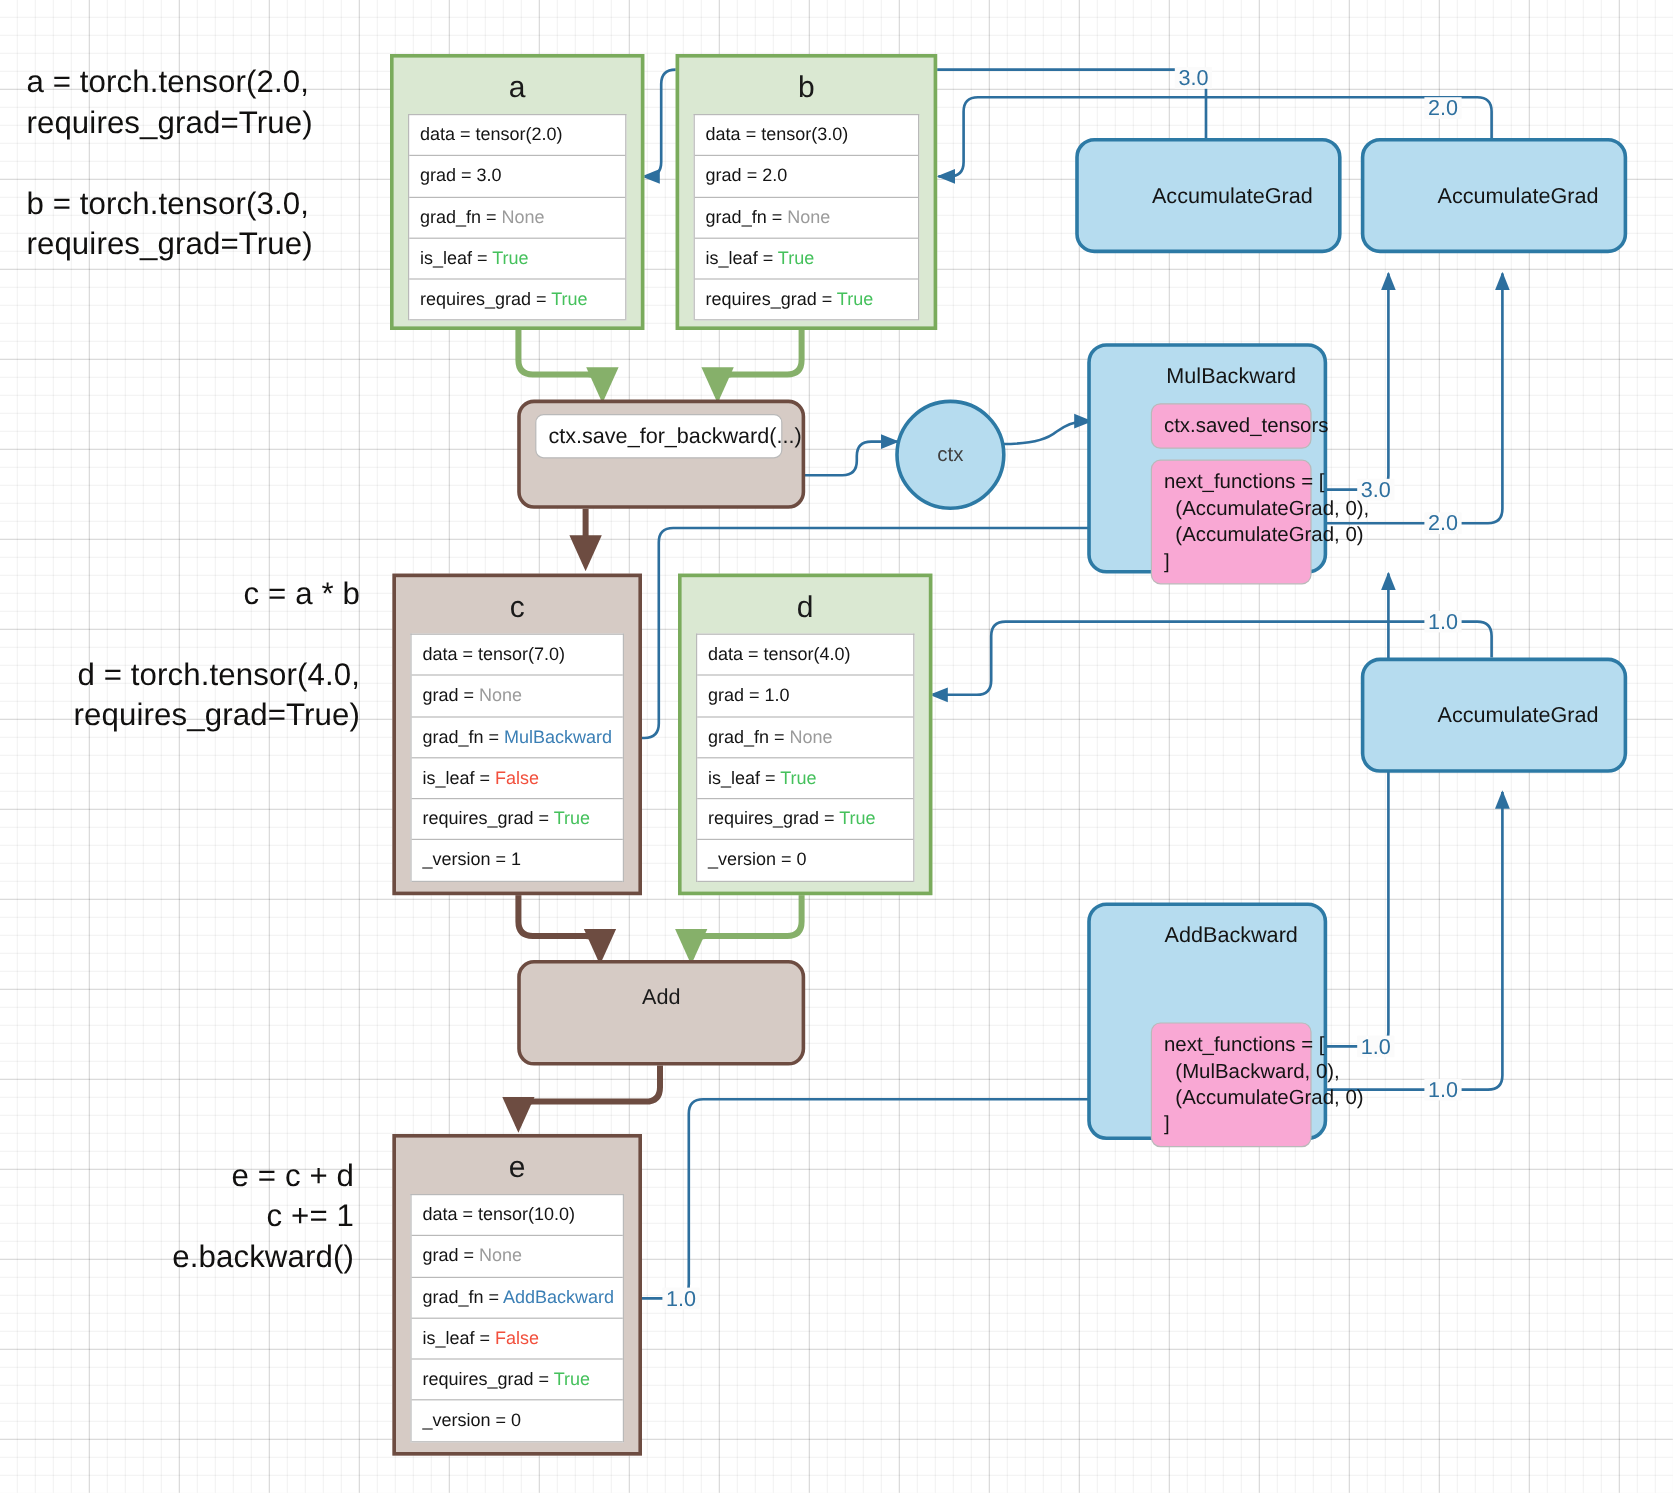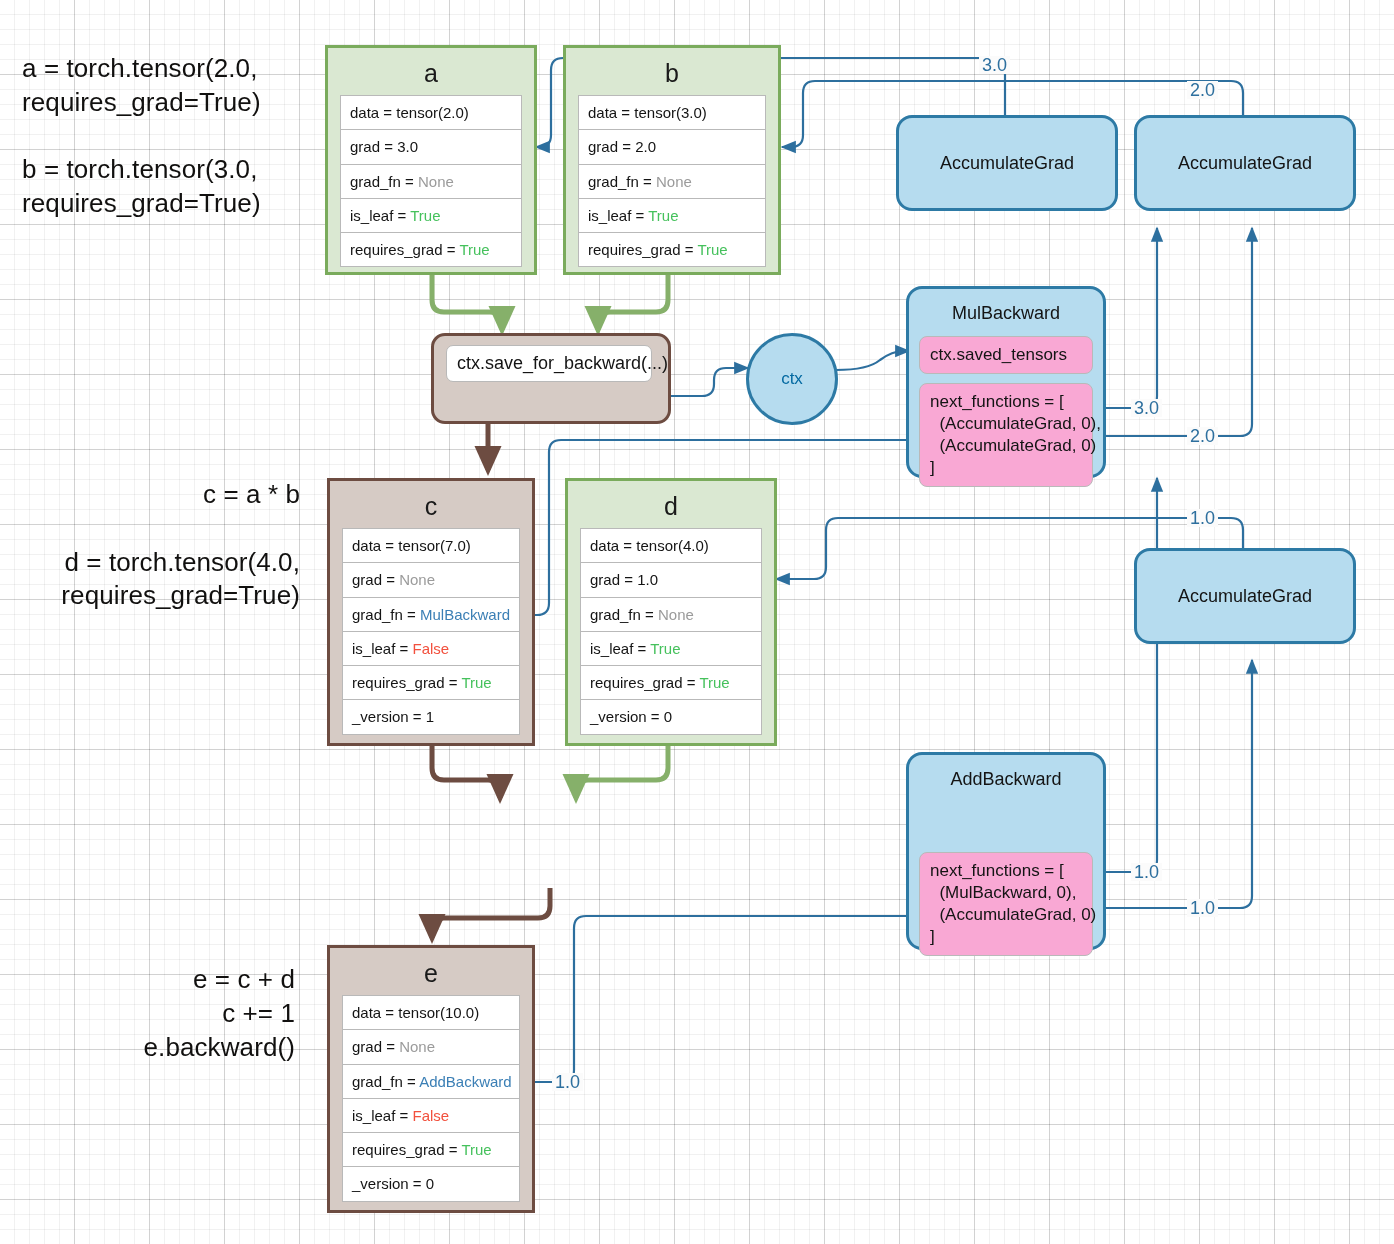--- a/index.html
+++ b/index.html
@@ -54,34 +54,34 @@
   }
   .op .op-title{text-align:center;font-size:18px;color:#1a1a1a;padding-top:12px;}
   .op .op-pill{
     margin:9px 16px 0 12px;background:#fff;border:1px solid #b9b9b9;border-radius:7px;
     font-size:18px;color:#141414;padding:7px 10px;text-align:center;white-space:nowrap;
   }
 
   
   .grad{
     position:absolute;box-sizing:border-box;background:#b6dcef;
-    border:3px solid #2d7aa5;border-radius:16px;
+    border:3px solid #2d7aa5;border-radius:16px;padding-left:40px;
   }
   .grad .g-title{text-align:center;font-size:18px;color:#141414;padding-top:14px;}
   .grad.centered{display:flex;align-items:center;justify-content:center;}
   .grad.centered .g-title{padding-top:0;font-size:18px;}
   .grad .g-pill{
     background:#f9a8d4;border:1px solid #b9b9b9;border-radius:8px;
     font-size:17px;color:#141414;padding:7px 10px;white-space:pre;line-height:1.30;
   }
   .ctx{
     position:absolute;box-sizing:border-box;border-radius:50%;
     background:#b6dcef;border:3px solid #2d7aa5;
     display:flex;align-items:center;justify-content:center;
-    font-size:17px;color:#0369a1;
+    font-size:17px;color:#404040;
   }
 
   
   .wlabel{
     position:absolute;font-size:18px;color:#2d6f9e;background:#fbfbfb;
     padding:0 3px;line-height:1;
   }
 </style>
 </head>
 <body>
@@ -222,20 +222,23 @@
       <div class="row"><span>is_leaf = </span><span class="val-true">True</span></div>
       <div class="row"><span>requires_grad = </span><span class="val-true">True</span></div>
       <div class="row"><span>_version = </span><span>0</span></div>
     </div>
   </div>
 
   <div class="grad centered" style="left:1134px;top:548px;width:222px;height:96px;">
     <div class="g-title">AccumulateGrad</div>
   </div>
 
+  <div class="op" style="left:431px;top:800px;width:240px;height:88px;">
+    <div class="op-title" style="padding-top:18px;">Add</div>
+  </div>
 
   <div class="grad" style="left:906px;top:752px;width:200px;height:198px;">
     <div class="g-title">AddBackward</div>
     <div class="g-pill" style="margin:62px 10px 0 10px;">next_functions = [
   (MulBackward, 0),
   (AccumulateGrad, 0)
 ]</div>
   </div>
 
   <div class="card brown" style="left:327px;top:945px;width:208px;height:268px;">

